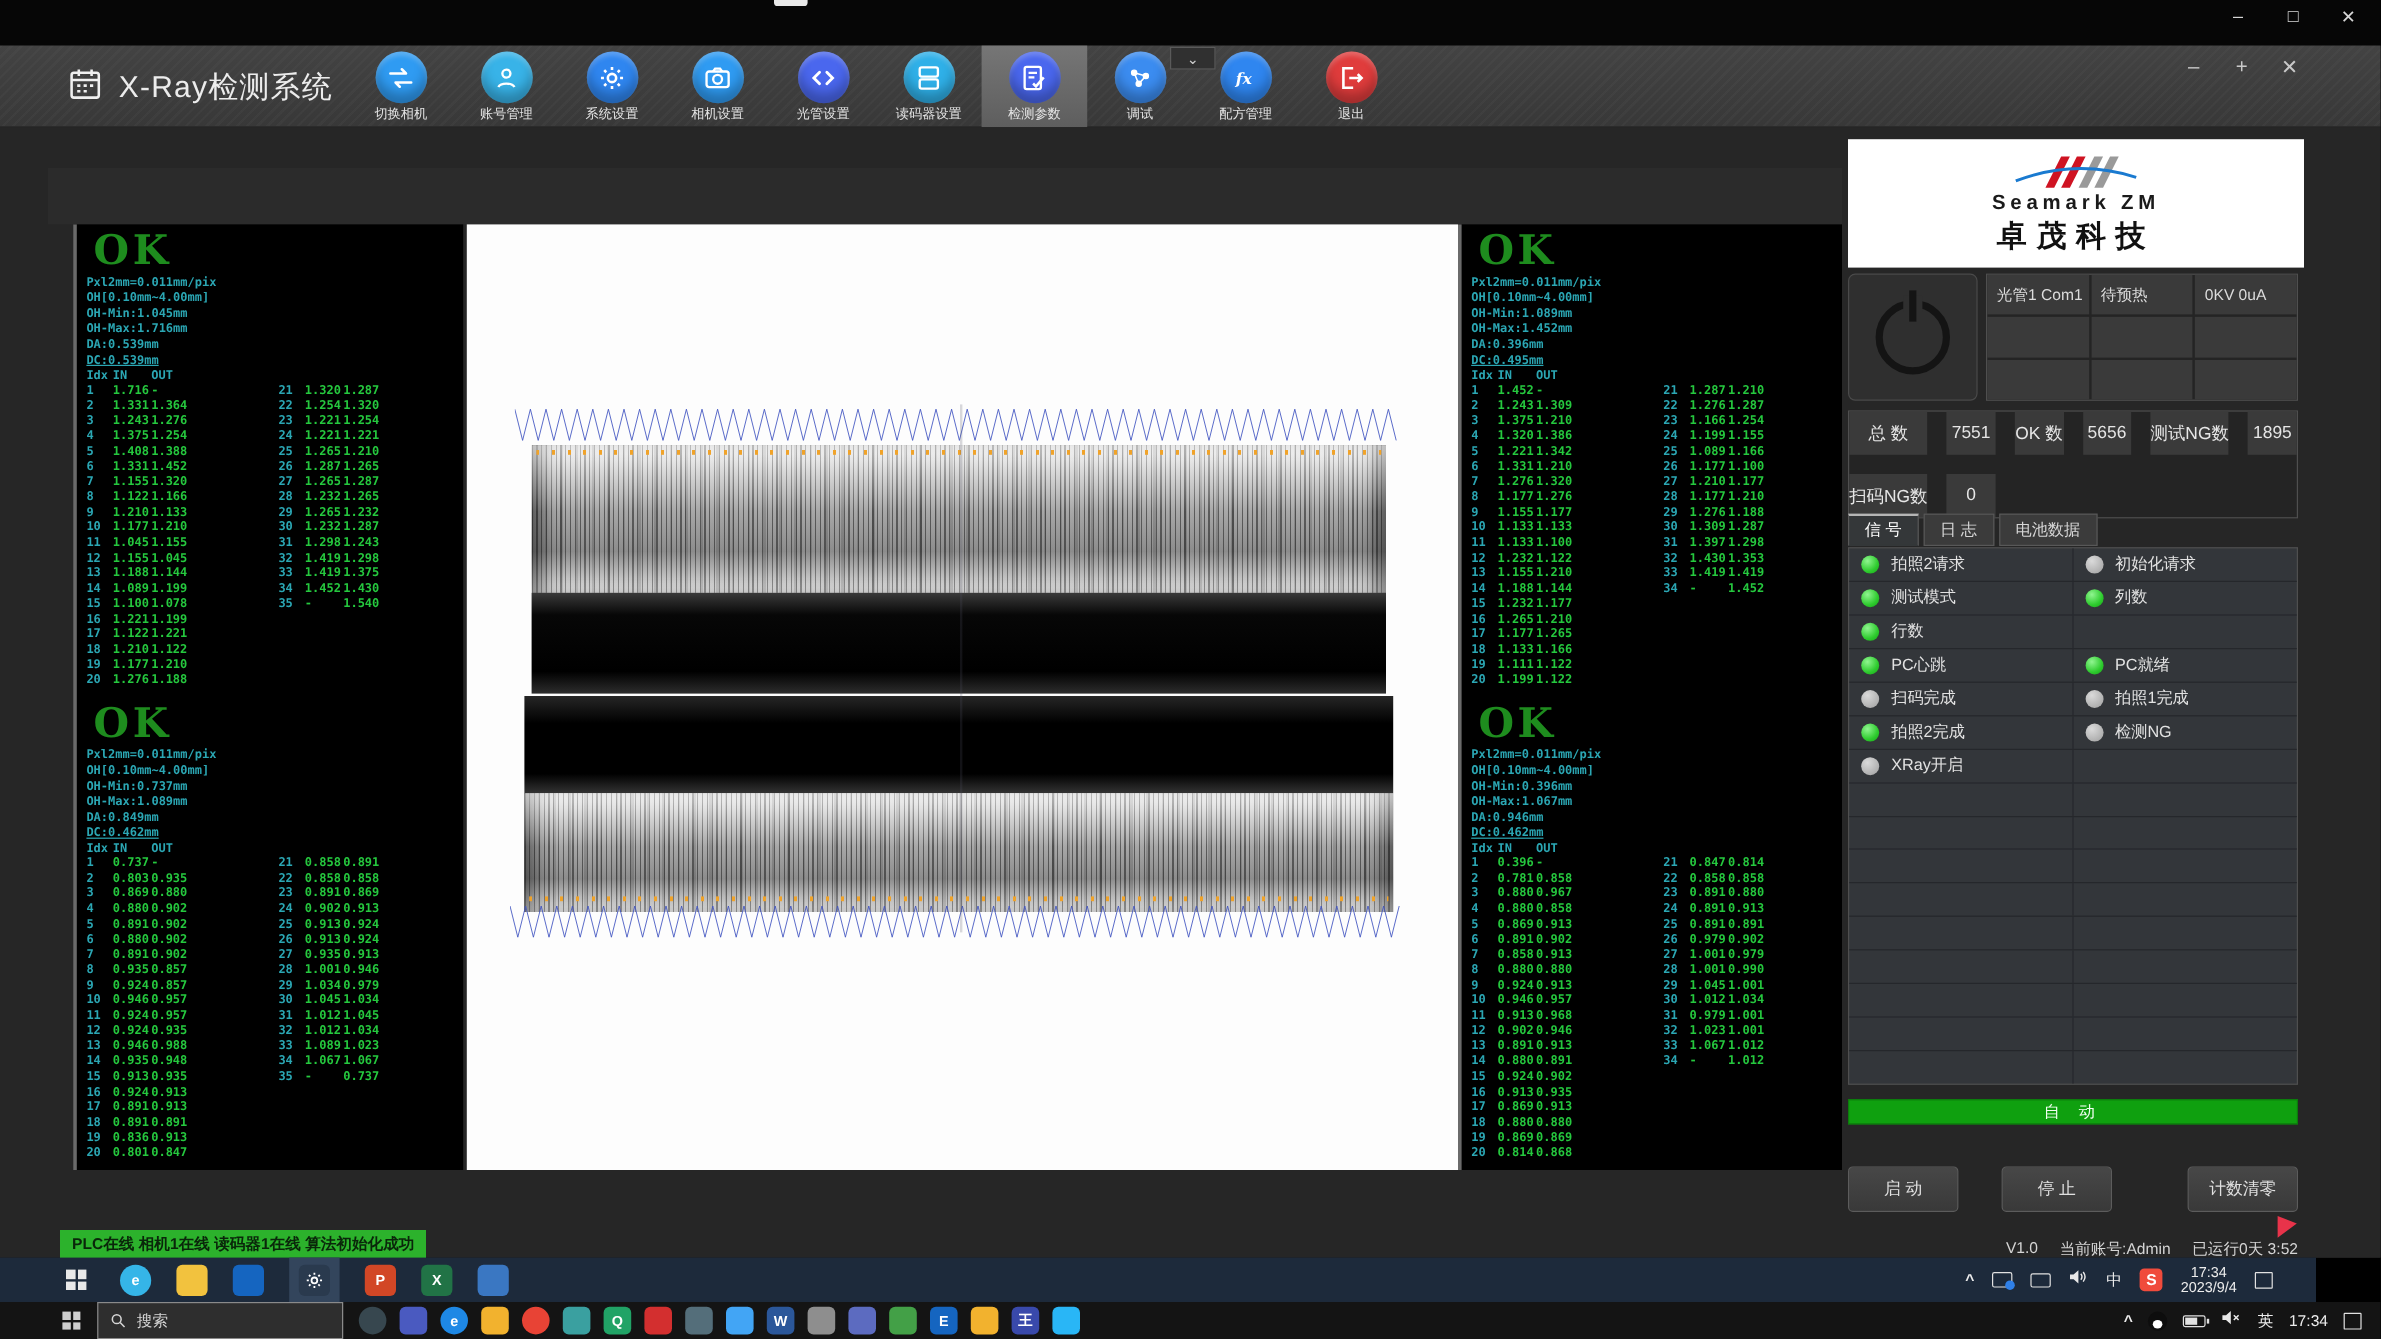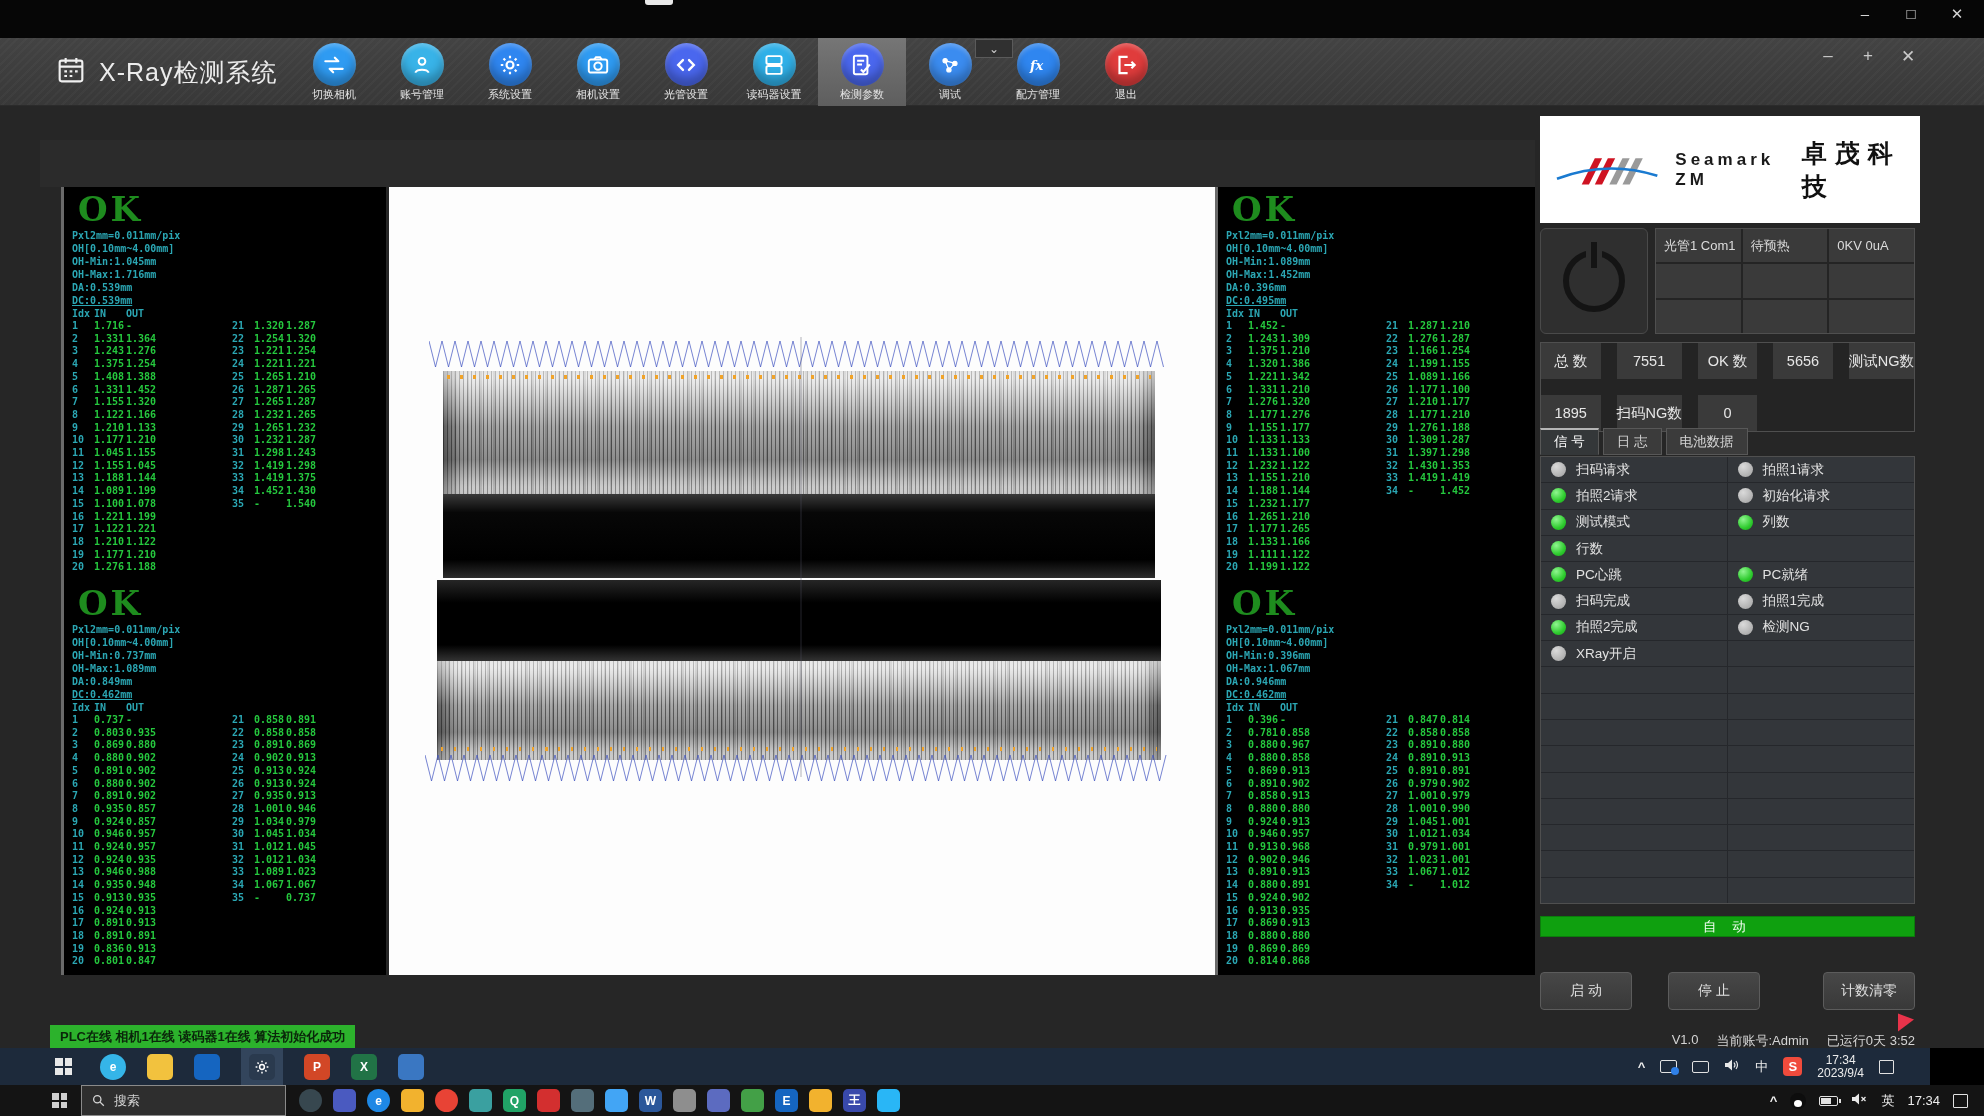--- a/index.html
+++ b/index.html
@@ -68,33 +68,33 @@
   .roll-bottom{left:48px;top:474px;width:724px;height:99px}
   .band{position:absolute}
   .band1{left:54px;top:307px;width:712px;height:84px;background:linear-gradient(180deg,#3a3a3a,#070707 22%,#000 78%,#2d2d2d)}
   .band2{left:48px;top:393px;width:724px;height:81px;background:linear-gradient(180deg,#262626,#000 28%,#000 80%,#333)}
   .seam{position:absolute;left:49.8%;top:150px;width:2px;height:440px;background:rgba(80,80,100,.22)}
   .zigwrap{position:absolute}
   .dots{position:absolute;height:4px;background:repeating-linear-gradient(90deg,#f0a32a 0 2.5px,rgba(0,0,0,0) 2.5px 13px)}
 
   
   .control{position:absolute;left:1535px;top:10px;width:385px;height:930px}
-  .logo-box{position:absolute;left:5px;top:0;width:380px;height:107px;background:#fff;display:flex;flex-direction:row;
+  .logo-box{position:absolute;left:5px;top:0;width:380px;height:107px;background:#fff;display:flex;flex-direction:column;
     align-items:center;justify-content:center;gap:1px}
   .brand-en{font-size:17px;font-weight:bold;letter-spacing:4px;color:#1a1a1a}
   .brand-cn{font-size:25px;font-weight:bold;letter-spacing:8px;color:#111}
   .pwr-box{position:absolute;left:5px;top:112px;width:108px;height:106px;background:#2f2f2f;border:1px solid #4a4a4a;
     border-radius:6px;display:flex;align-items:center;justify-content:center;cursor:pointer}
   .pwr{position:relative;width:62px;height:62px;border:6px solid #141414;border-radius:50%}
   .pwr::before{content:'';position:absolute;top:-10px;left:50%;transform:translateX(-50%);width:16px;height:14px;background:#2f2f2f}
   .pwr::after{content:'';position:absolute;top:-14px;left:50%;transform:translateX(-50%);width:6px;height:26px;background:#141414}
   .tube-table{position:absolute;left:120px;top:112px;width:260px;height:106px;display:grid;
     grid-template-columns:1fr 1fr 1fr;grid-template-rows:1fr 1fr 1fr;gap:2px;background:#242424;border:1px solid #4f4f4f}
   .tcell{background:#3a3a3a;color:#dcdcdc;font-size:13px;display:flex;align-items:center;padding-left:8px;white-space:nowrap;overflow:hidden}
-  .counters{position:absolute;left:5px;top:226px;width:375px;height:90px;display:grid;grid-template-columns:repeat(5,1fr);
+  .counters{position:absolute;left:5px;top:226px;width:375px;height:90px;display:grid;grid-template-columns:repeat(6,1fr);
     grid-template-rows:1fr 1fr;gap:16px;background:#242424;border:1px solid #4f4f4f}
   .ccell{background:#3a3a3a;color:#e6e6e6;font-size:14.5px;display:flex;align-items:center;justify-content:center;white-space:nowrap}
   .tabs{position:absolute;left:5px;top:312px;display:flex;gap:4px;height:27px}
   .tab{padding:0 13px;display:flex;align-items:center;background:#3b3b3b;border:1px solid #585858;color:#d5d5d5;
     font-size:13.5px;cursor:pointer;white-space:nowrap}
   .tab.active{background:#343739;border-top:2px solid #b5b5b5;border-bottom-color:#343739;color:#fff}
   .signal-table{position:absolute;left:5px;top:340px;width:375px;height:448px;border:1px solid #4f4f4f;
     background:#33363a;display:flex;flex-direction:column}
   .srow{flex:1;display:flex;border-bottom:1px solid #25272b}
   .srow:last-child{border-bottom:none}
@@ -1113,30 +1113,20 @@
             <div class="ccell">扫码NG数</div>
             <div class="ccell">0</div>
           </div>
 
         <div class="tabs">
             <div class="tab active">信 号</div>
             <div class="tab">日 志</div>
             <div class="tab">电池数据</div>
           </div>
         <div class="signal-table">
-            <div class="srow">
-              <div class="scell">
-                <span class="dot off"></span>
-                <span class="slabel">扫码请求</span>
-              </div>
-              <div class="scell">
-                <span class="dot off"></span>
-                <span class="slabel">拍照1请求</span>
-              </div>
-            </div>
             <div class="srow">
               <div class="scell">
                 <span class="dot on"></span>
                 <span class="slabel">拍照2请求</span>
               </div>
               <div class="scell">
                 <span class="dot off"></span>
                 <span class="slabel">初始化请求</span>
               </div>
             </div>

